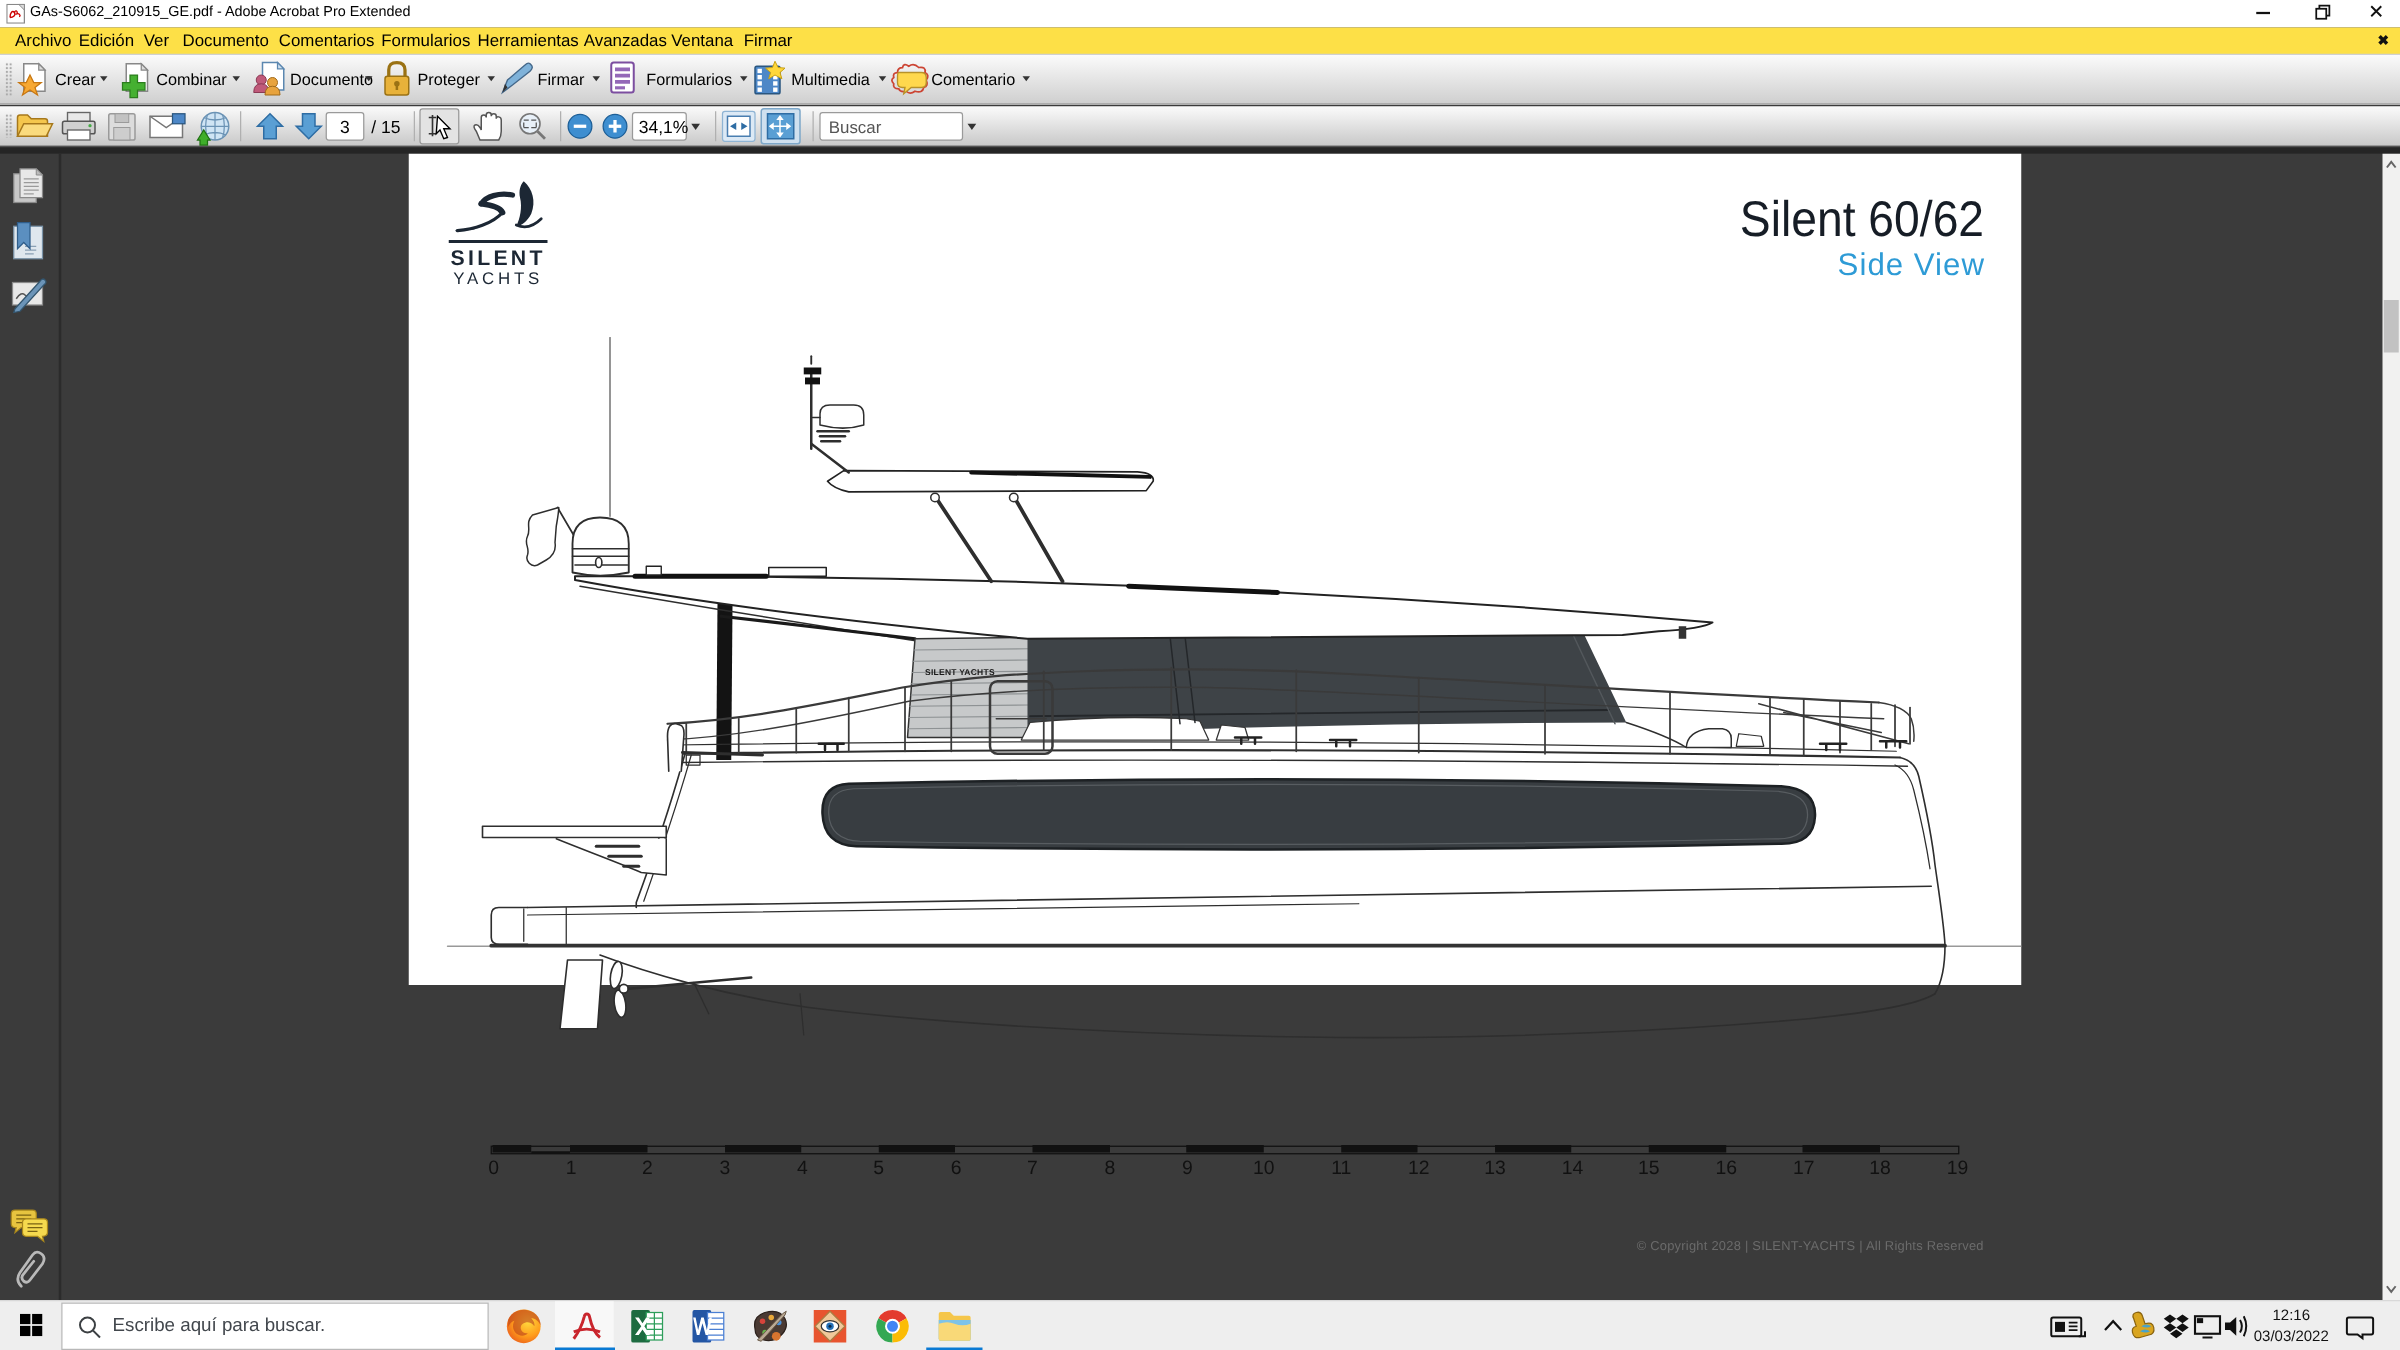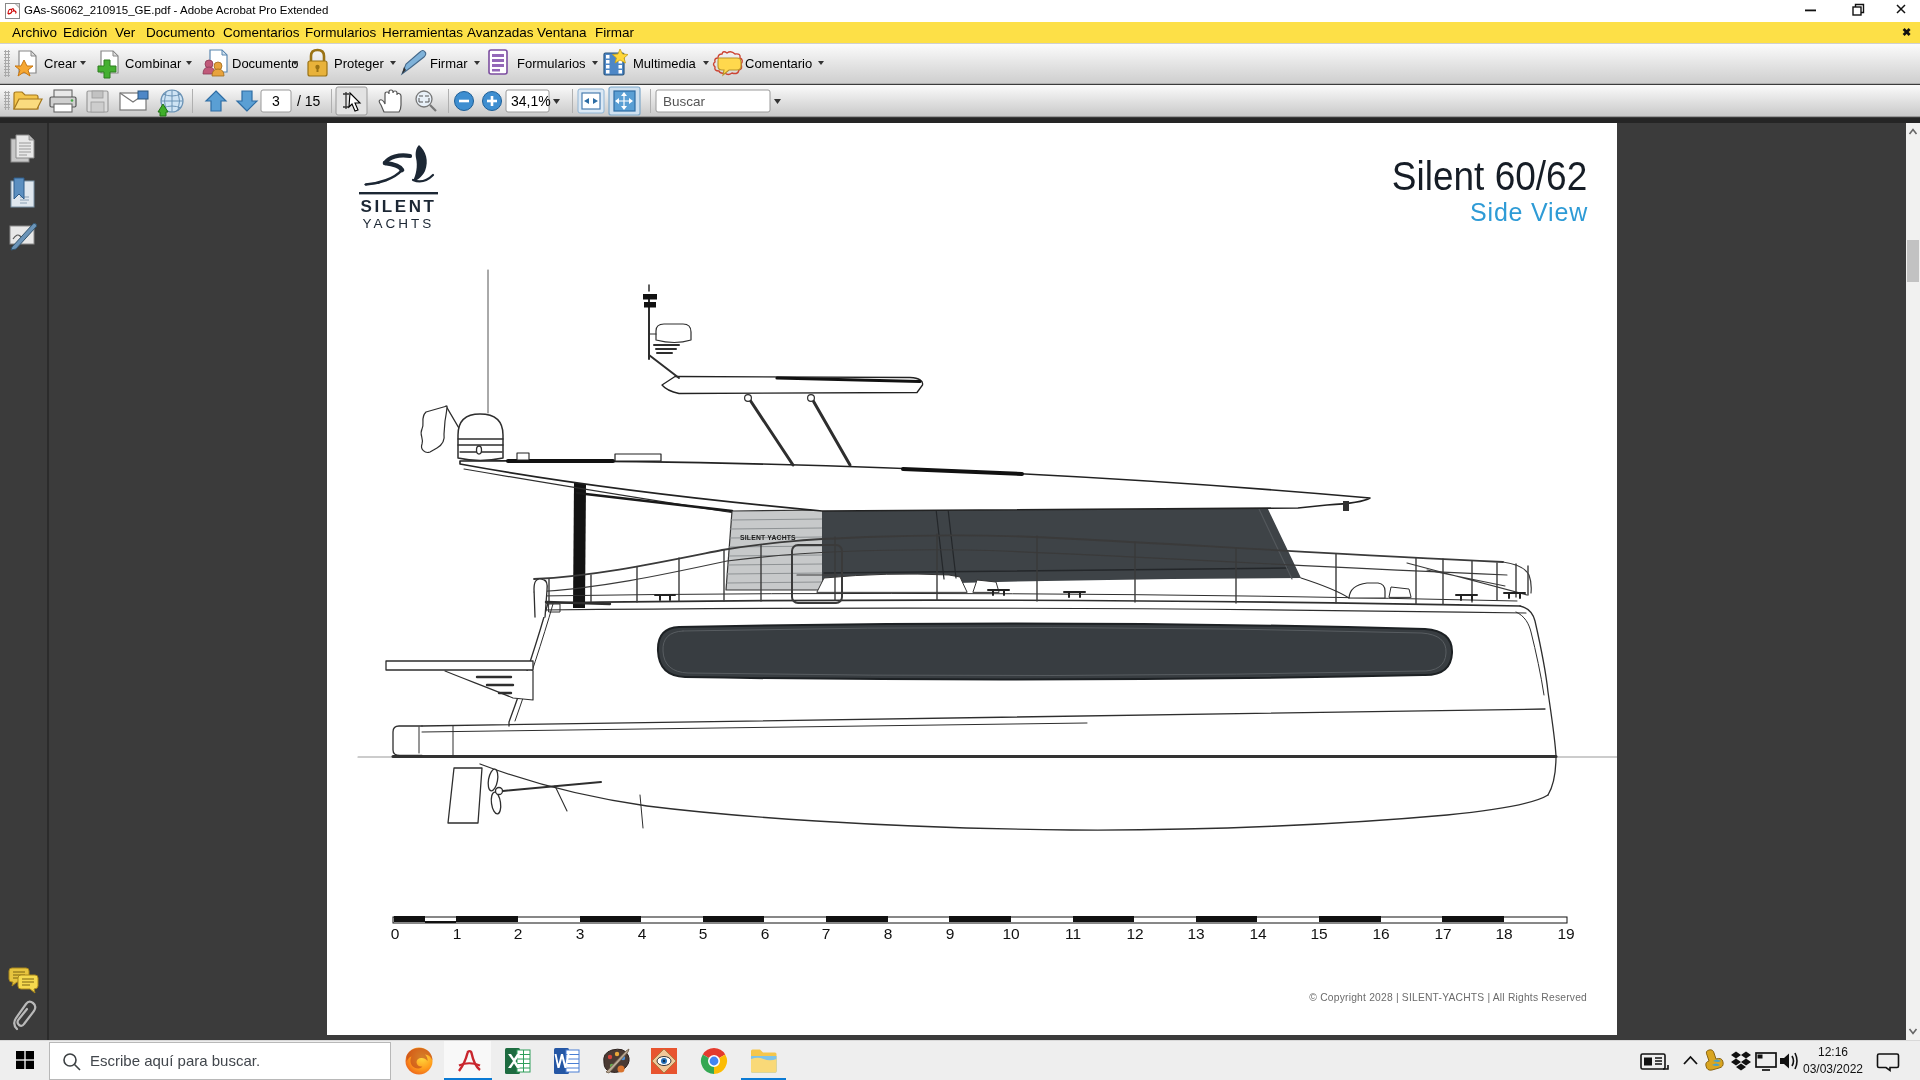--- a/index.html
+++ b/index.html
@@ -22,21 +22,21 @@
 #darkstrip { position:absolute; left:0; top:118px; width:1920px; height:5px; background:#252525; }
 .tb1label { position:absolute; top:12px; font-size:13px; color:#000; }
 .tbarrow { position:absolute; top:17px; width:0; height:0; border-left:3.5px solid transparent; border-right:3.5px solid transparent; border-top:4px solid #333; }
 .grip { position:absolute; top:6px; width:6px; bottom:6px;
   background-image:radial-gradient(circle at 1.5px 1.5px, #aaa 1px, transparent 1.2px);
   background-size:3px 3px; }
 
 
 #docarea { position:absolute; left:0; top:123px; width:1920px; height:917px; background:#3b3b3b; }
 #sidebar-line { position:absolute; left:47px; top:0; width:2px; height:917px; background:#2b2b2b; }
-#page { position:absolute; left:327px; top:0px; width:1290px; height:912px; background:#ffffff;padding-left:35px; }
+#page { position:absolute; left:327px; top:0px; width:1290px; height:665px; background:#ffffff;padding-left:35px; }
 #scrollbar { position:absolute; left:1906px; top:123px; width:14px; height:917px; background:#f1f1f0; }
 #scrollthumb { position:absolute; left:1907px; top:240px; width:12px; height:42px; background:#c2c2c2; }
 
 
 #hdr1 { position:absolute; right:30px; top:31px; font-size:40px; color:#161d26; transform:scaleX(0.925); transform-origin:100% 50%; white-space:nowrap; }
 #hdr2 { position:absolute; right:29px; top:75px; font-size:25px; color:#2e9bd6; letter-spacing:0.8px; white-space:nowrap; }
 #copyright { position:absolute; right:30px; top:869px; font-size:10.3px; color:#6b6b6b; letter-spacing:0.2px; }
 
 
 #taskbar { position:absolute; left:0; top:1040px; width:1920px; height:40px; background:#eeeeee; border-top:1px solid #d8d8d8; }

